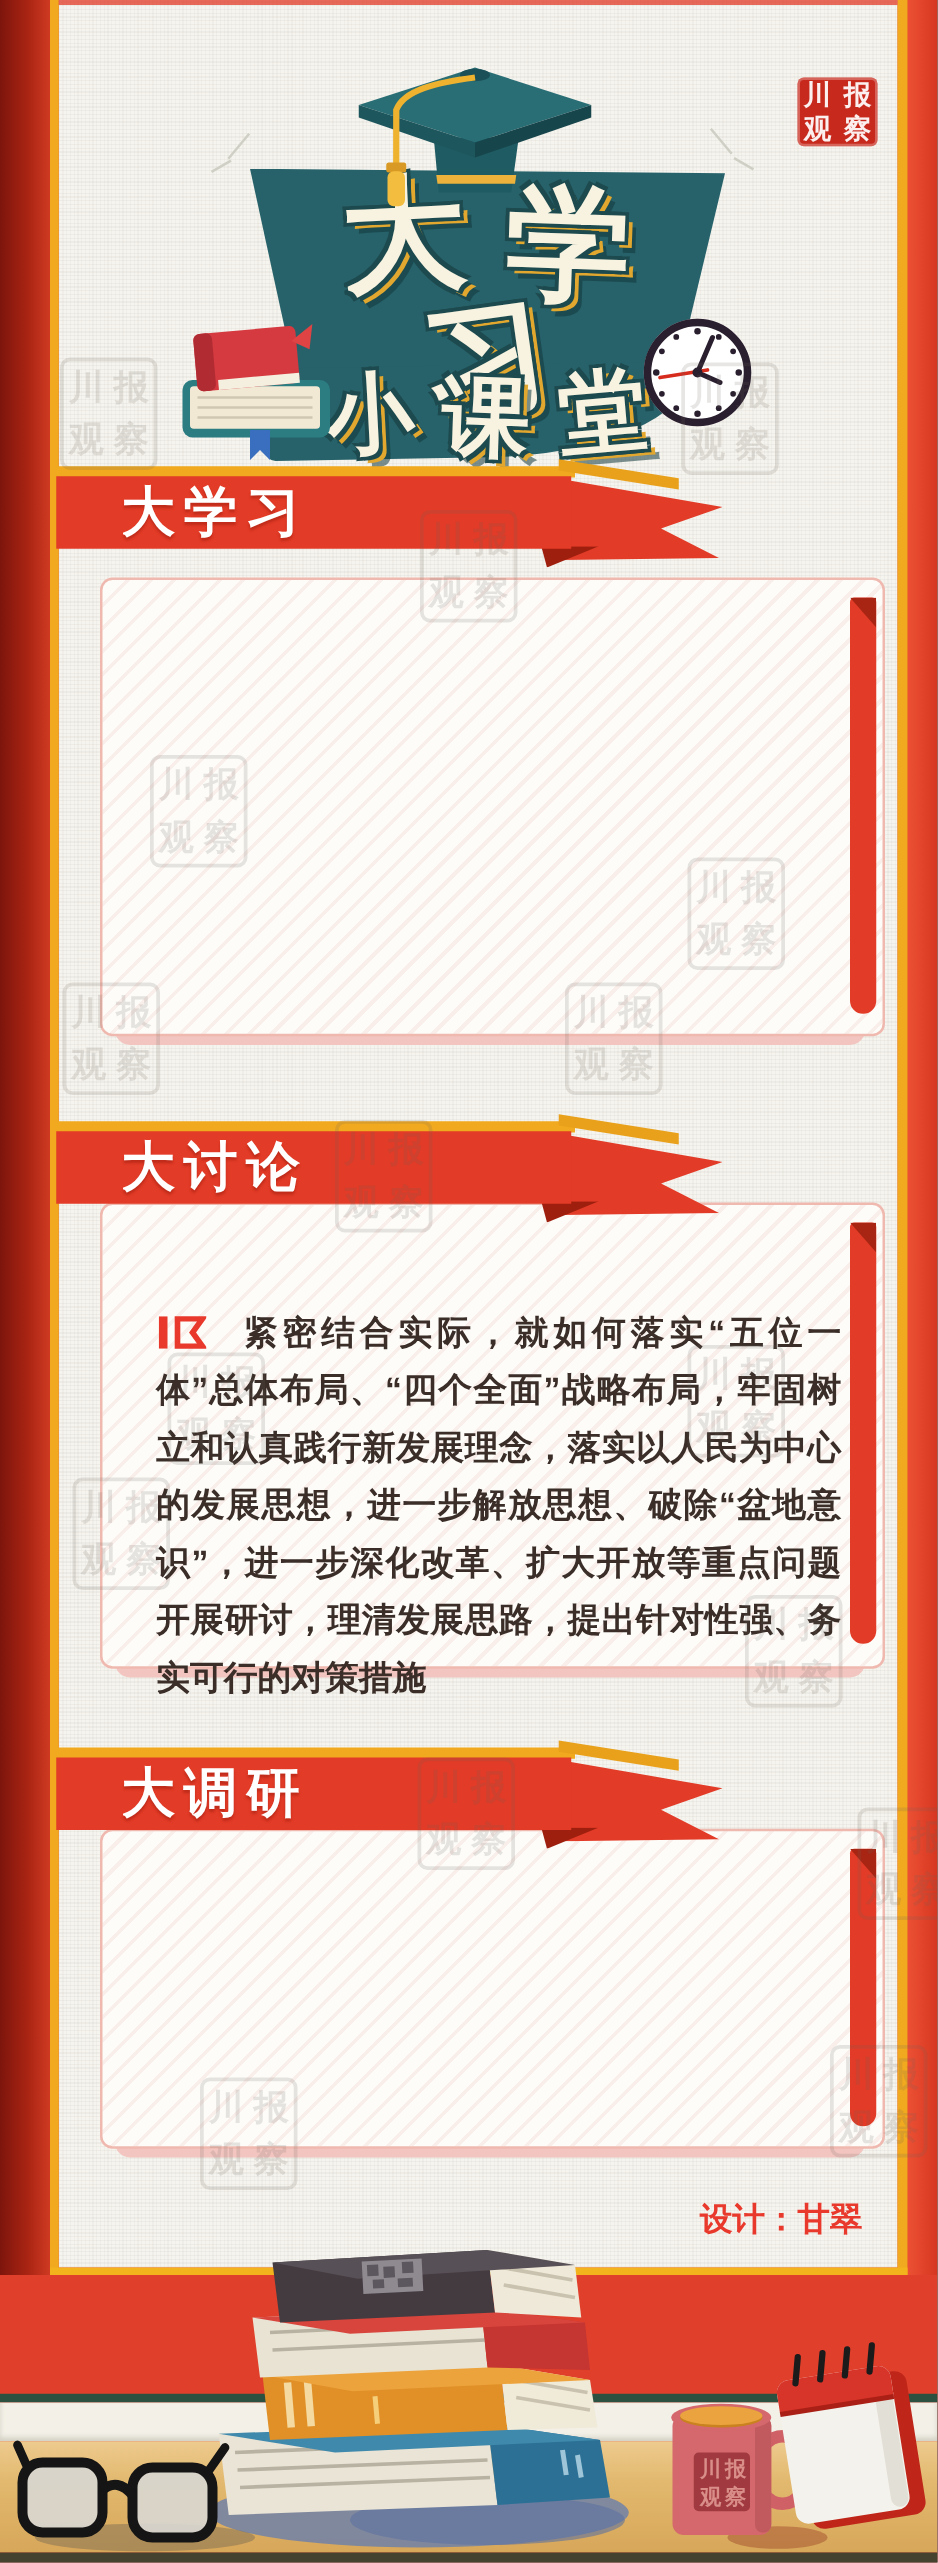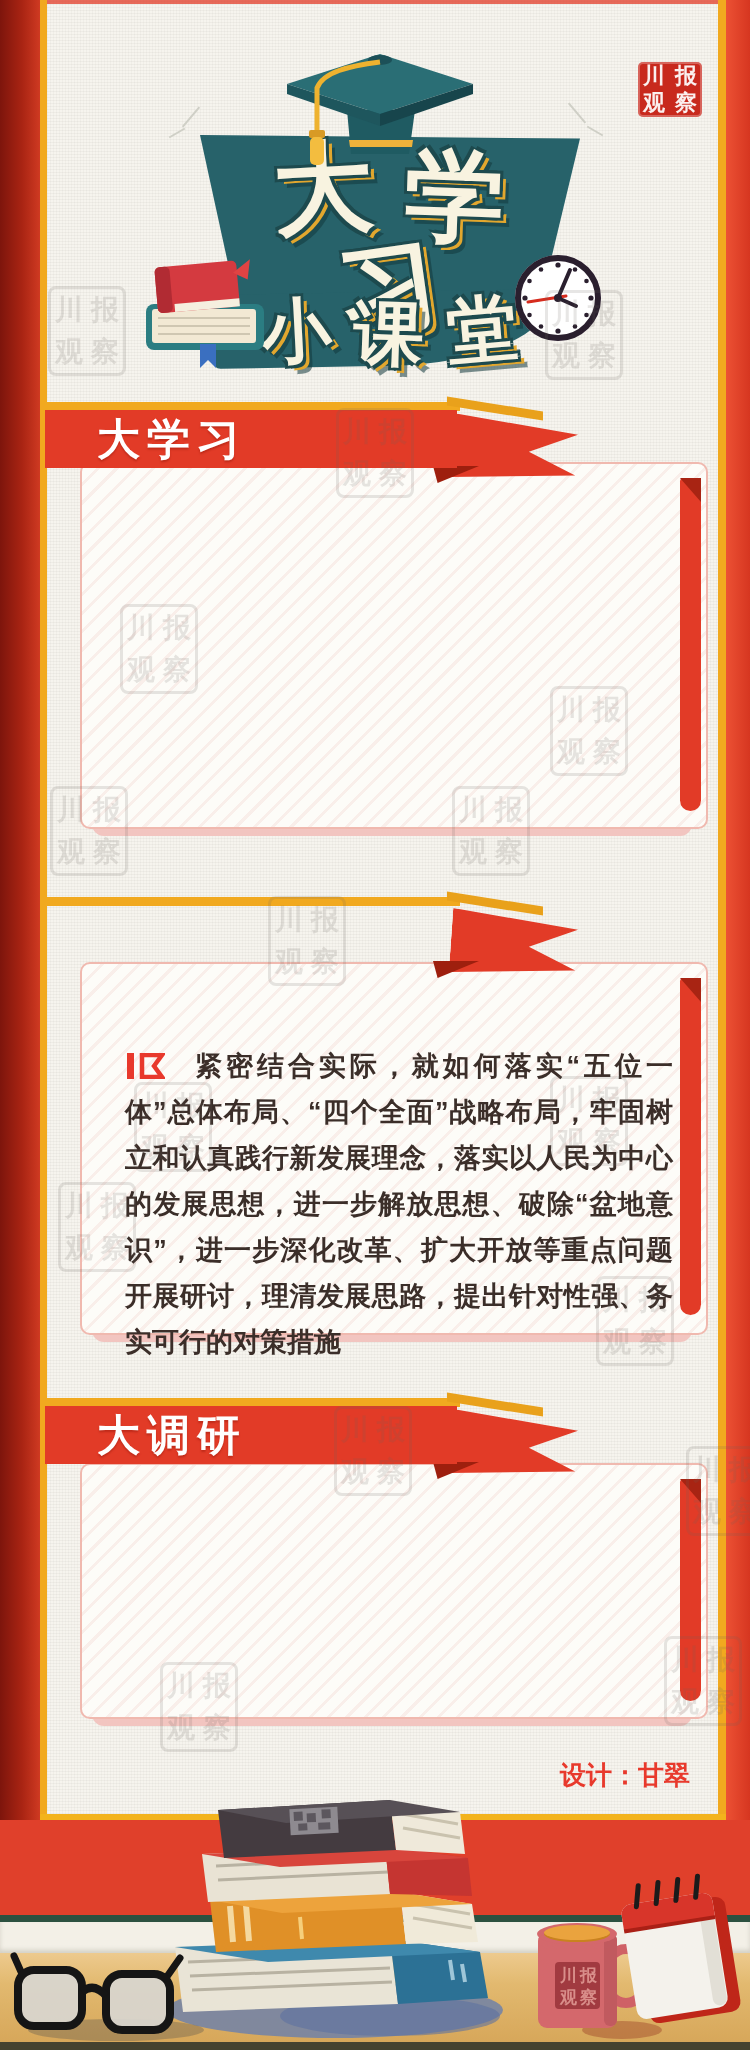--- a/index.html
+++ b/index.html
@@ -175,38 +175,39 @@
     <span>报</span>
     <span>观</span>
     <span>察</span>
   </div>
 
   <div class="card-shadow" style="top:812px;"></div>
   <div class="card" style="top:462px;height:367px;"></div>
   <div class="side-bar" style="top:478px;height:333px;">
     <div class="bar-fold"></div>
   </div>
-  <div class="ribbon" style="top:401px;">
+  <div class="ribbon" style="top:372px;">
     <div class="ystrip"></div>
     <div class="ytail"></div>
     <div class="tail"></div>
     <div class="fold"></div>
     <div class="band">大学习</div>
   </div>
 
   <div class="card-shadow" style="top:1318px;"></div>
   <div class="card" style="top:962px;height:373px;"></div>
   <div class="side-bar" style="top:978px;height:337px;">
     <div class="bar-fold"></div>
   </div>
   <div class="ribbon" style="top:896px;">
     <div class="ystrip"></div>
     <div class="ytail"></div>
     <div class="tail"></div>
     <div class="fold"></div>
+    <div class="band">大讨论</div>
   </div>
   <div class="card-text" style="top:995px;margin-top:48px;">
     <svg class="bullet" viewBox="0 0 38 26">
       <rect x="0" y="0" width="7" height="26" fill="#e8392c"></rect>
       <path d="M15,2 H35 L27,13 L35,24 H15 Z" fill="none" stroke="#e8392c" stroke-width="4.5"></path>
     </svg>
     <span>紧密结合实际，就如何落实“五位一体”总体布局、“四个全面”战略布局，牢固树立和认真践行新发展理念，落实以人民为中心的发展思想，进一步解放思想、破除“盆地意识”，进一步深化改革、扩大开放等重点问题开展研讨，理清发展思路，提出针对性强、务实可行的对策措施</span>
   </div>
 
   <div class="card-shadow" style="top:1702px;"></div>

